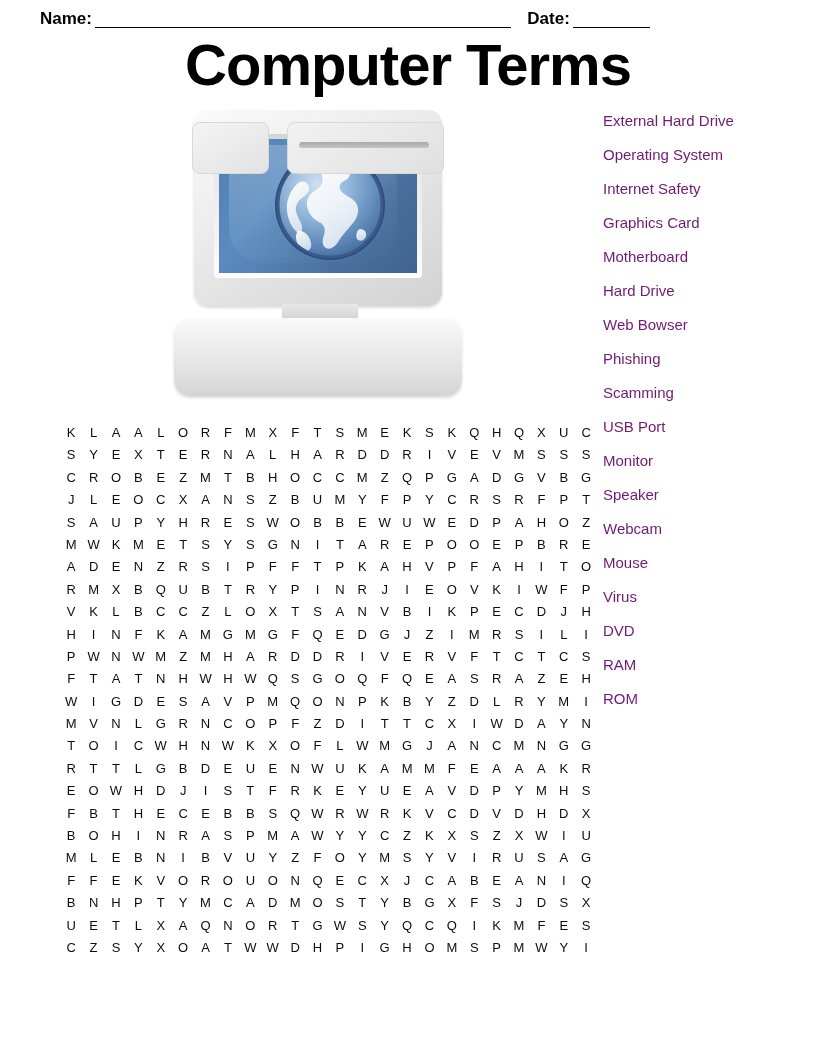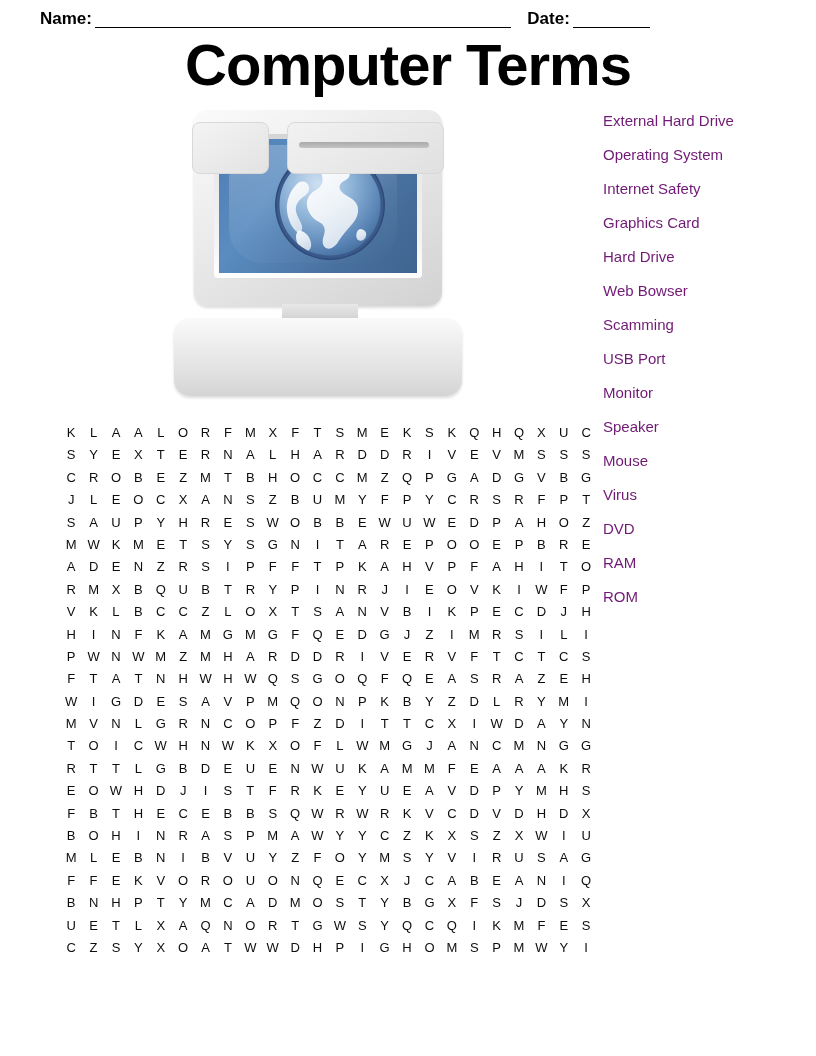--- a/index.html
+++ b/index.html
@@ -256,26 +256,29 @@
   <div class="tower-pad"></div>
   <div class="tower-tray"></div>
   <div class="tower-slot"></div>
 </div>
 
 <div class="word-list">
     <div class="word-item">External Hard Drive</div>
     <div class="word-item">Operating System</div>
     <div class="word-item">Internet Safety</div>
     <div class="word-item">Graphics Card</div>
+    <div class="word-item">Motherboard</div>
     <div class="word-item">Hard Drive</div>
     <div class="word-item">Web Bowser</div>
+    <div class="word-item">Phishing</div>
     <div class="word-item">Scamming</div>
     <div class="word-item">USB Port</div>
     <div class="word-item">Monitor</div>
     <div class="word-item">Speaker</div>
+    <div class="word-item">Webcam</div>
     <div class="word-item">Mouse</div>
     <div class="word-item">Virus</div>
     <div class="word-item">DVD</div>
     <div class="word-item">RAM</div>
     <div class="word-item">ROM</div>
   </div>
 
 <div class="letter-grid">
     <div class="grid-row"><span class="grid-cell">K</span><span class="grid-cell">L</span><span class="grid-cell">A</span><span class="grid-cell">A</span><span class="grid-cell">L</span><span class="grid-cell">O</span><span class="grid-cell">R</span><span class="grid-cell">F</span><span class="grid-cell">M</span><span class="grid-cell">X</span><span class="grid-cell">F</span><span class="grid-cell">T</span><span class="grid-cell">S</span><span class="grid-cell">M</span><span class="grid-cell">E</span><span class="grid-cell">K</span><span class="grid-cell">S</span><span class="grid-cell">K</span><span class="grid-cell">Q</span><span class="grid-cell">H</span><span class="grid-cell">Q</span><span class="grid-cell">X</span><span class="grid-cell">U</span><span class="grid-cell">C</span></div>
     <div class="grid-row"><span class="grid-cell">S</span><span class="grid-cell">Y</span><span class="grid-cell">E</span><span class="grid-cell">X</span><span class="grid-cell">T</span><span class="grid-cell">E</span><span class="grid-cell">R</span><span class="grid-cell">N</span><span class="grid-cell">A</span><span class="grid-cell">L</span><span class="grid-cell">H</span><span class="grid-cell">A</span><span class="grid-cell">R</span><span class="grid-cell">D</span><span class="grid-cell">D</span><span class="grid-cell">R</span><span class="grid-cell">I</span><span class="grid-cell">V</span><span class="grid-cell">E</span><span class="grid-cell">V</span><span class="grid-cell">M</span><span class="grid-cell">S</span><span class="grid-cell">S</span><span class="grid-cell">S</span></div>

